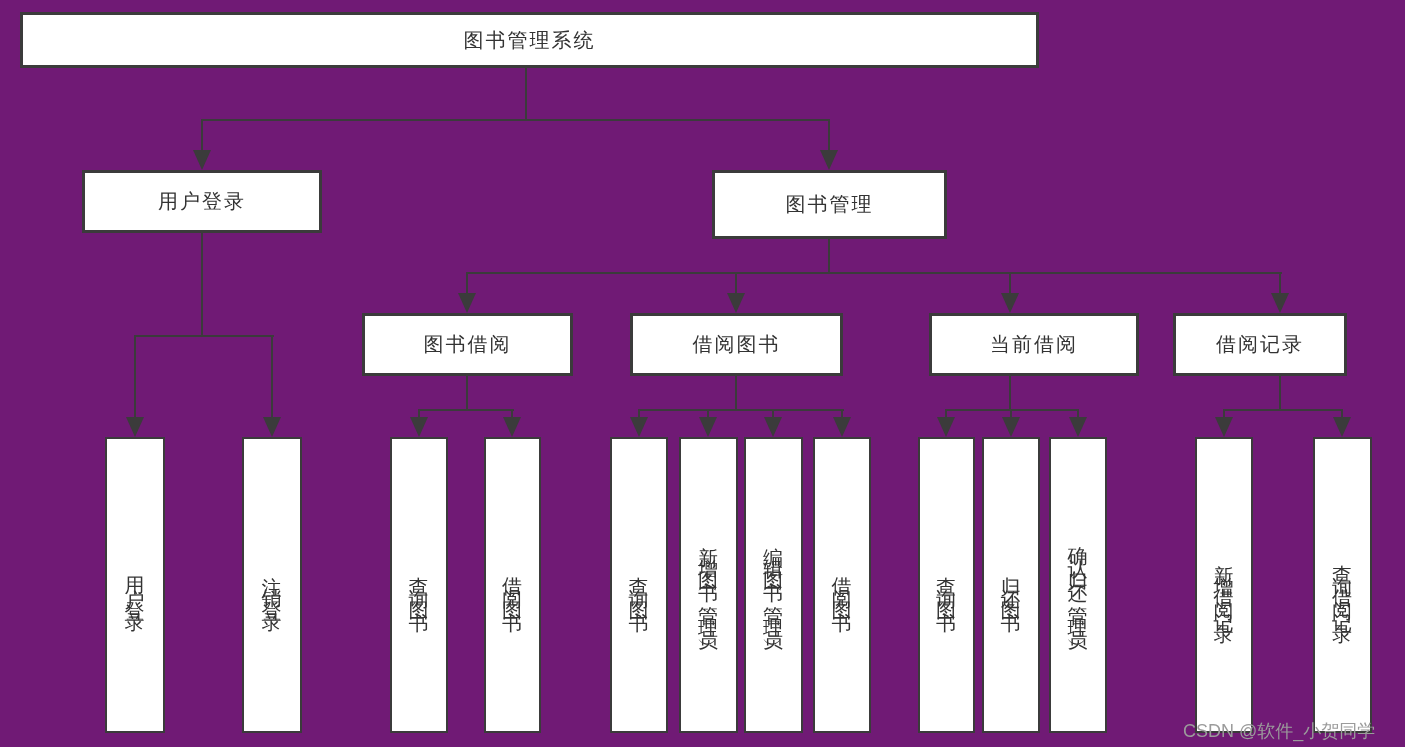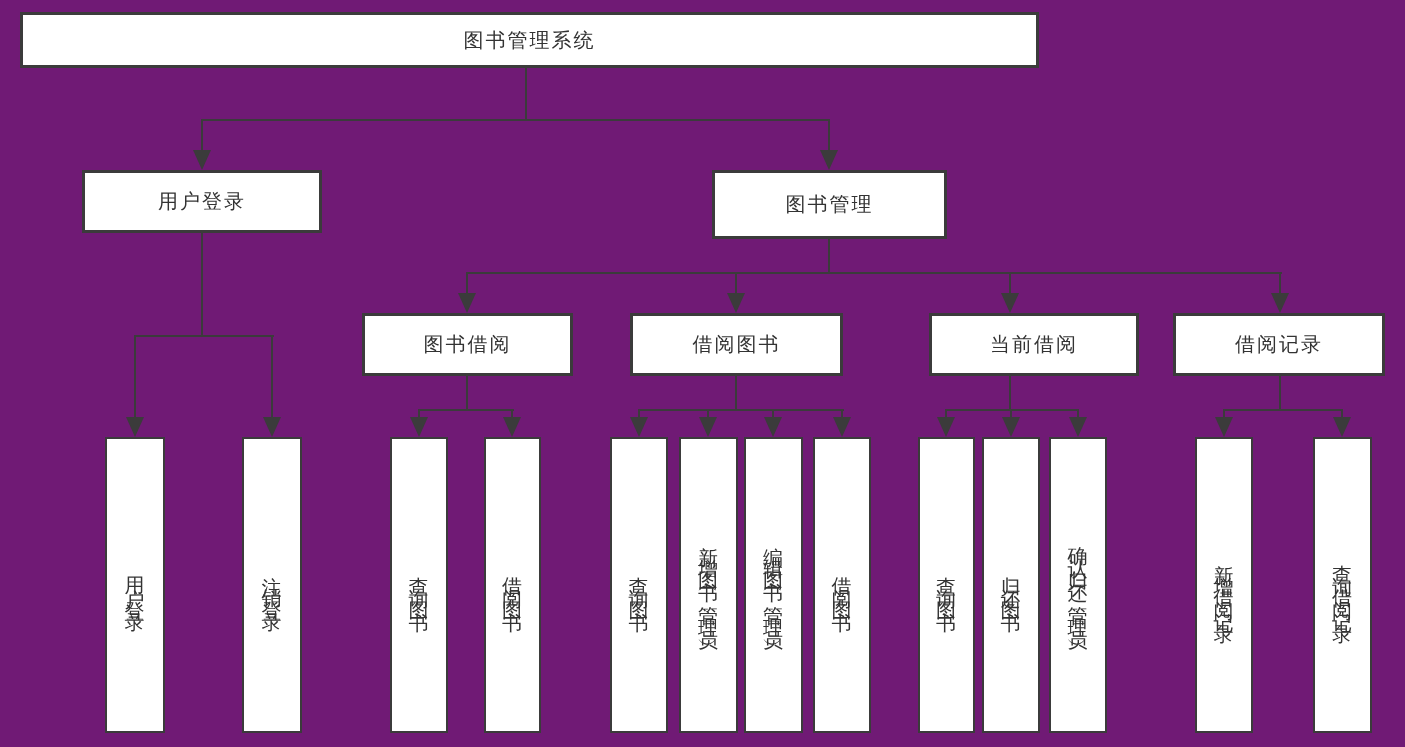--- a/index.html
+++ b/index.html
@@ -60,21 +60,21 @@
   <div class="line" style="left:735px;top:272px;width:2px;height:23px;"></div>
   <div class="arr" style="left:727px;top:293px;"></div>
   <div class="line" style="left:1009px;top:272px;width:2px;height:23px;"></div>
   <div class="arr" style="left:1001px;top:293px;"></div>
   <div class="line" style="left:1279px;top:272px;width:2px;height:23px;"></div>
   <div class="arr" style="left:1271px;top:293px;"></div>
 
   <div class="hbox" style="left:362px;top:313px;width:211px;height:63px;">图书借阅</div>
   <div class="hbox" style="left:630px;top:313px;width:213px;height:63px;">借阅图书</div>
   <div class="hbox" style="left:905px;top:313px;width:210px;height:63px;margin-left:24px;">当前借阅</div>
-  <div class="hbox" style="left:1173px;top:313px;width:212px;height:63px;">借阅记录</div>
+  <div class="hbox" style="left:1173px;top:313px;width:174px;height:63px;">借阅记录</div>
 
   <div class="line" style="left:466px;top:376px;width:2px;height:35px;"></div>
   <div class="line" style="left:418px;top:409px;width:96px;height:2px;"></div>
   <div class="line" style="left:418px;top:409px;width:2px;height:10px;"></div>
   <div class="arr" style="left:410px;top:417px;"></div>
   <div class="line" style="left:511px;top:409px;width:2px;height:10px;"></div>
   <div class="arr" style="left:503px;top:417px;"></div>
 
   <div class="line" style="left:735px;top:376px;width:2px;height:35px;"></div>
   <div class="line" style="left:638px;top:409px;width:206px;height:2px;"></div>
@@ -114,14 +114,15 @@
   <div class="vbox" style="left:744px;top:437px;width:59px;height:296px;">编辑图书（管理员）</div>
   <div class="vbox" style="left:813px;top:437px;width:58px;height:296px;">借阅图书</div>
 
   <div class="vbox" style="left:918px;top:437px;width:57px;height:296px;">查询图书</div>
   <div class="vbox" style="left:982px;top:437px;width:58px;height:296px;">归还图书</div>
   <div class="vbox" style="left:1049px;top:437px;width:58px;height:296px;">确认归还（管理员）</div>
 
   <div class="vbox" style="left:1195px;top:437px;width:58px;height:296px;">新增借阅记录</div>
   <div class="vbox" style="left:1313px;top:437px;width:59px;height:296px;">查询借阅记录</div>
 
+  <div class="watermark">CSDN @软件_小贺同学</div>
 
 </div>
 
 </body></html>

